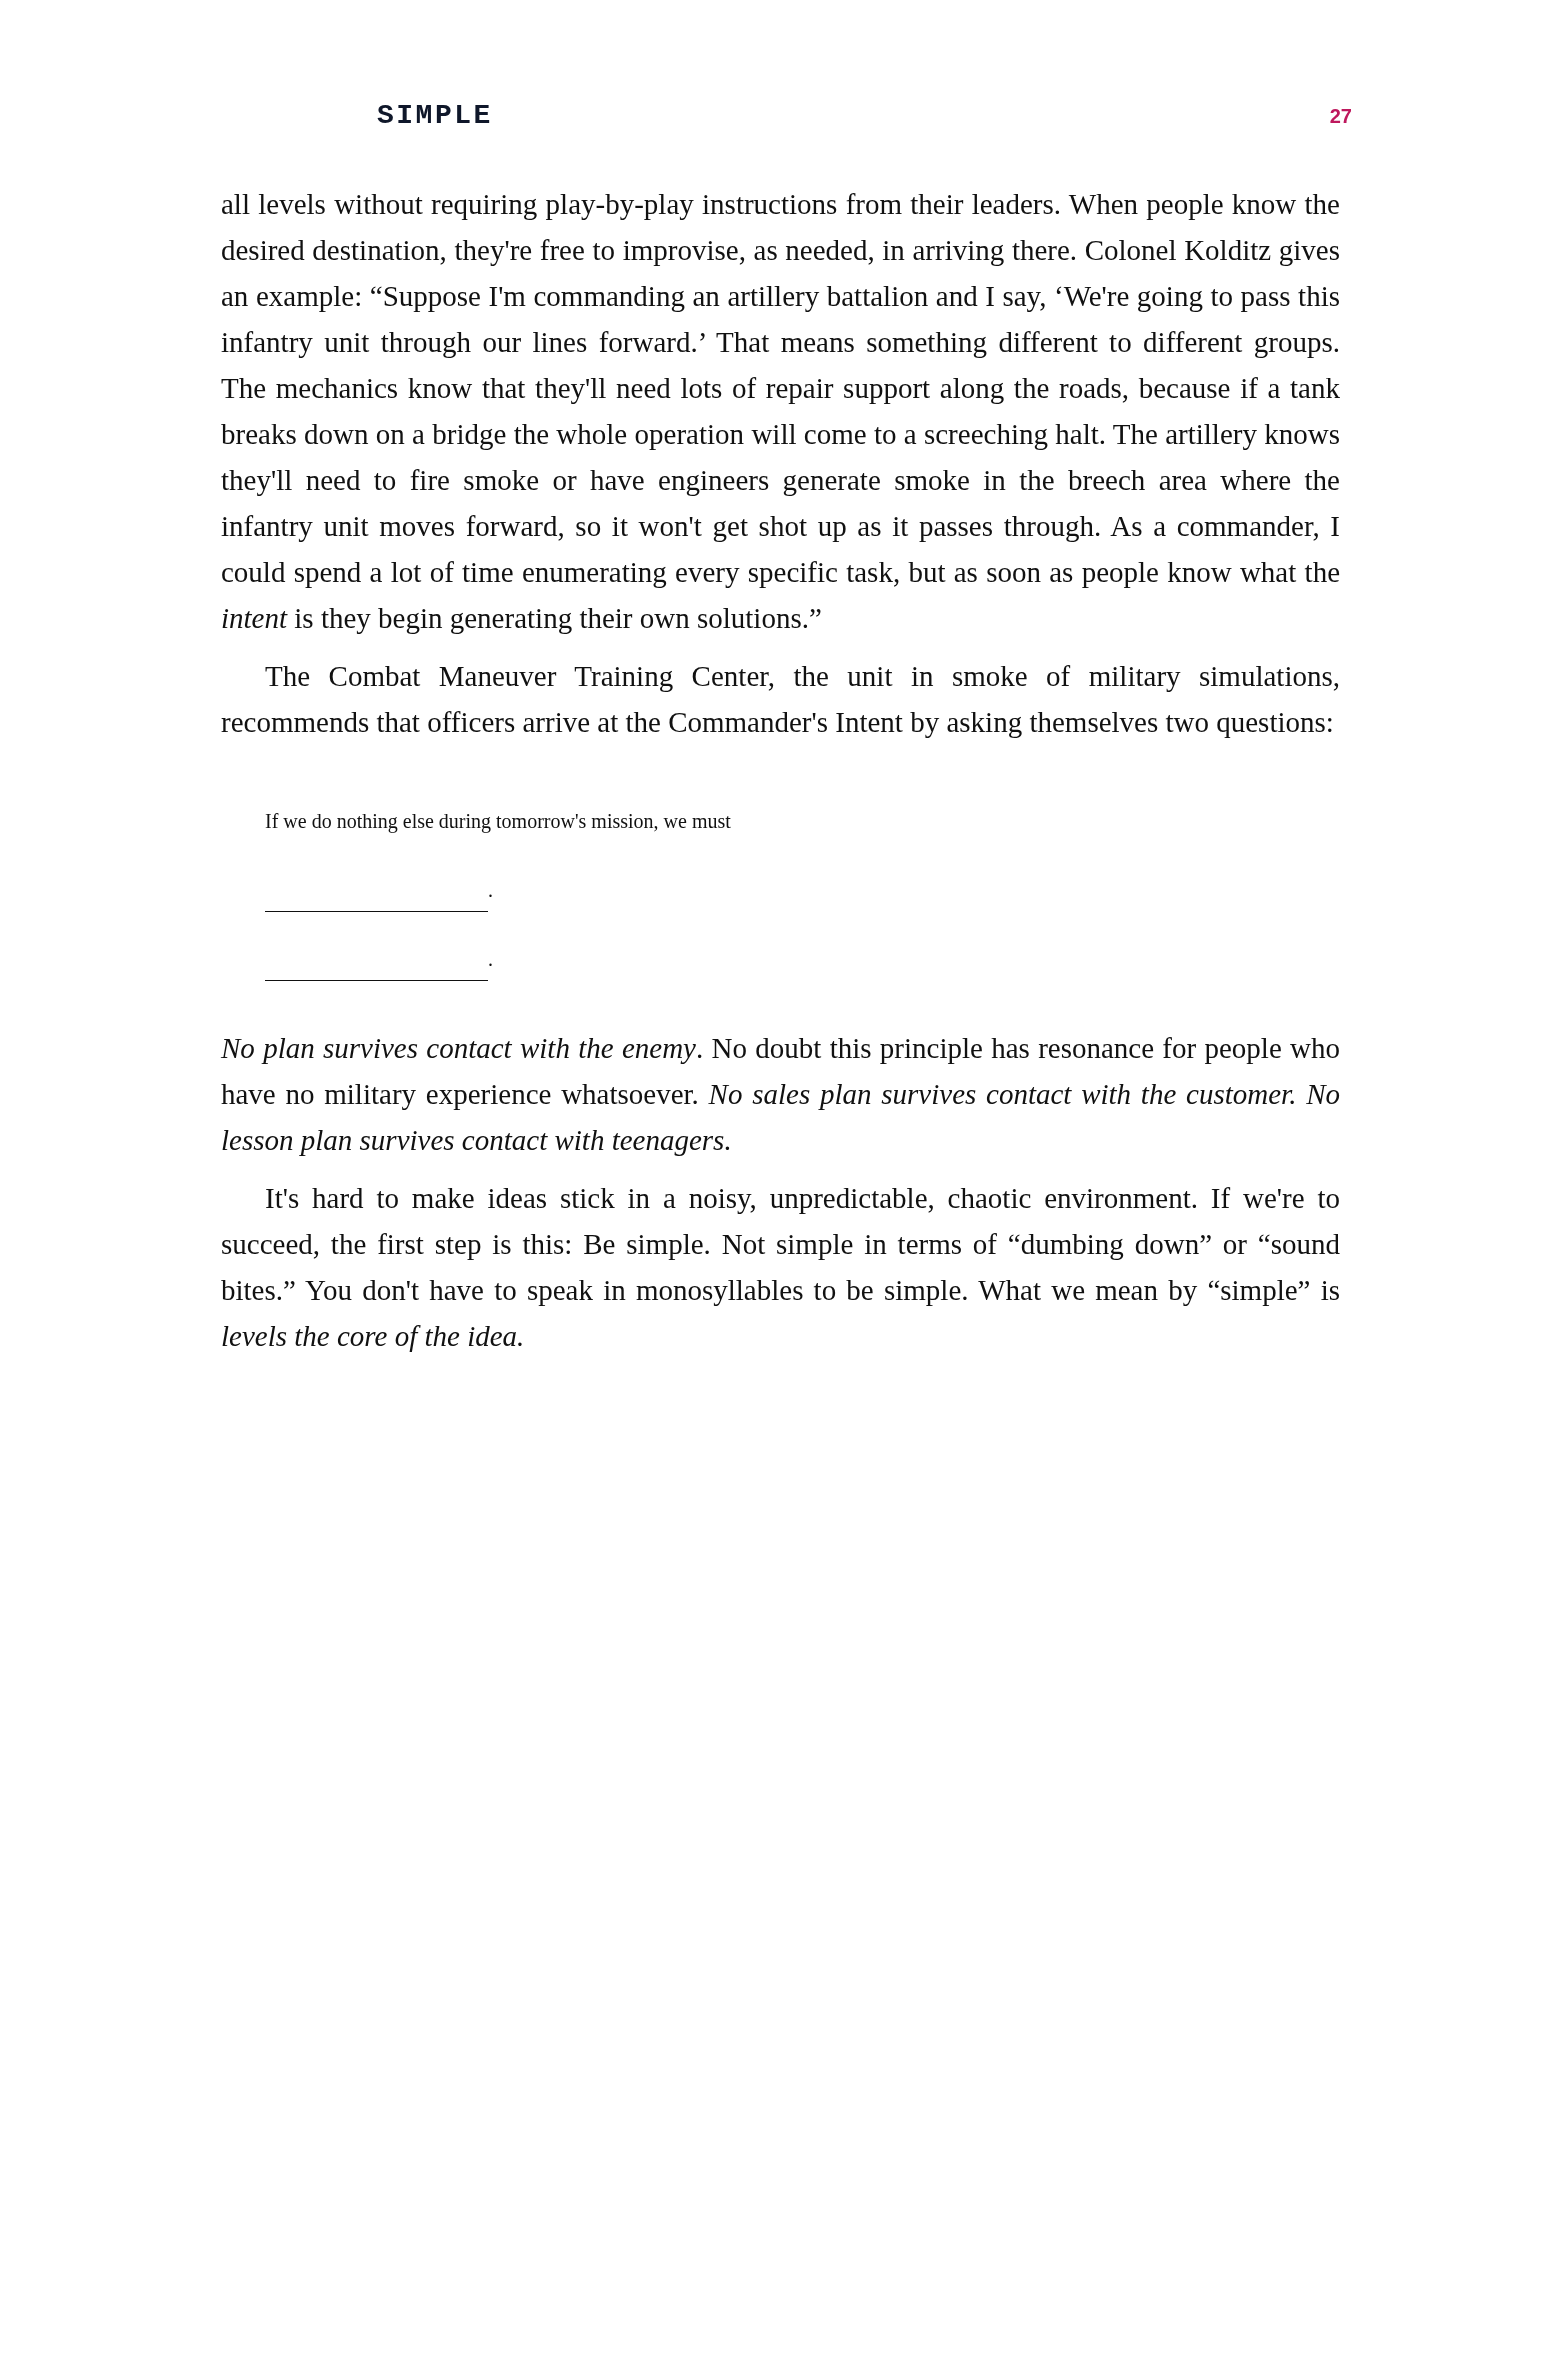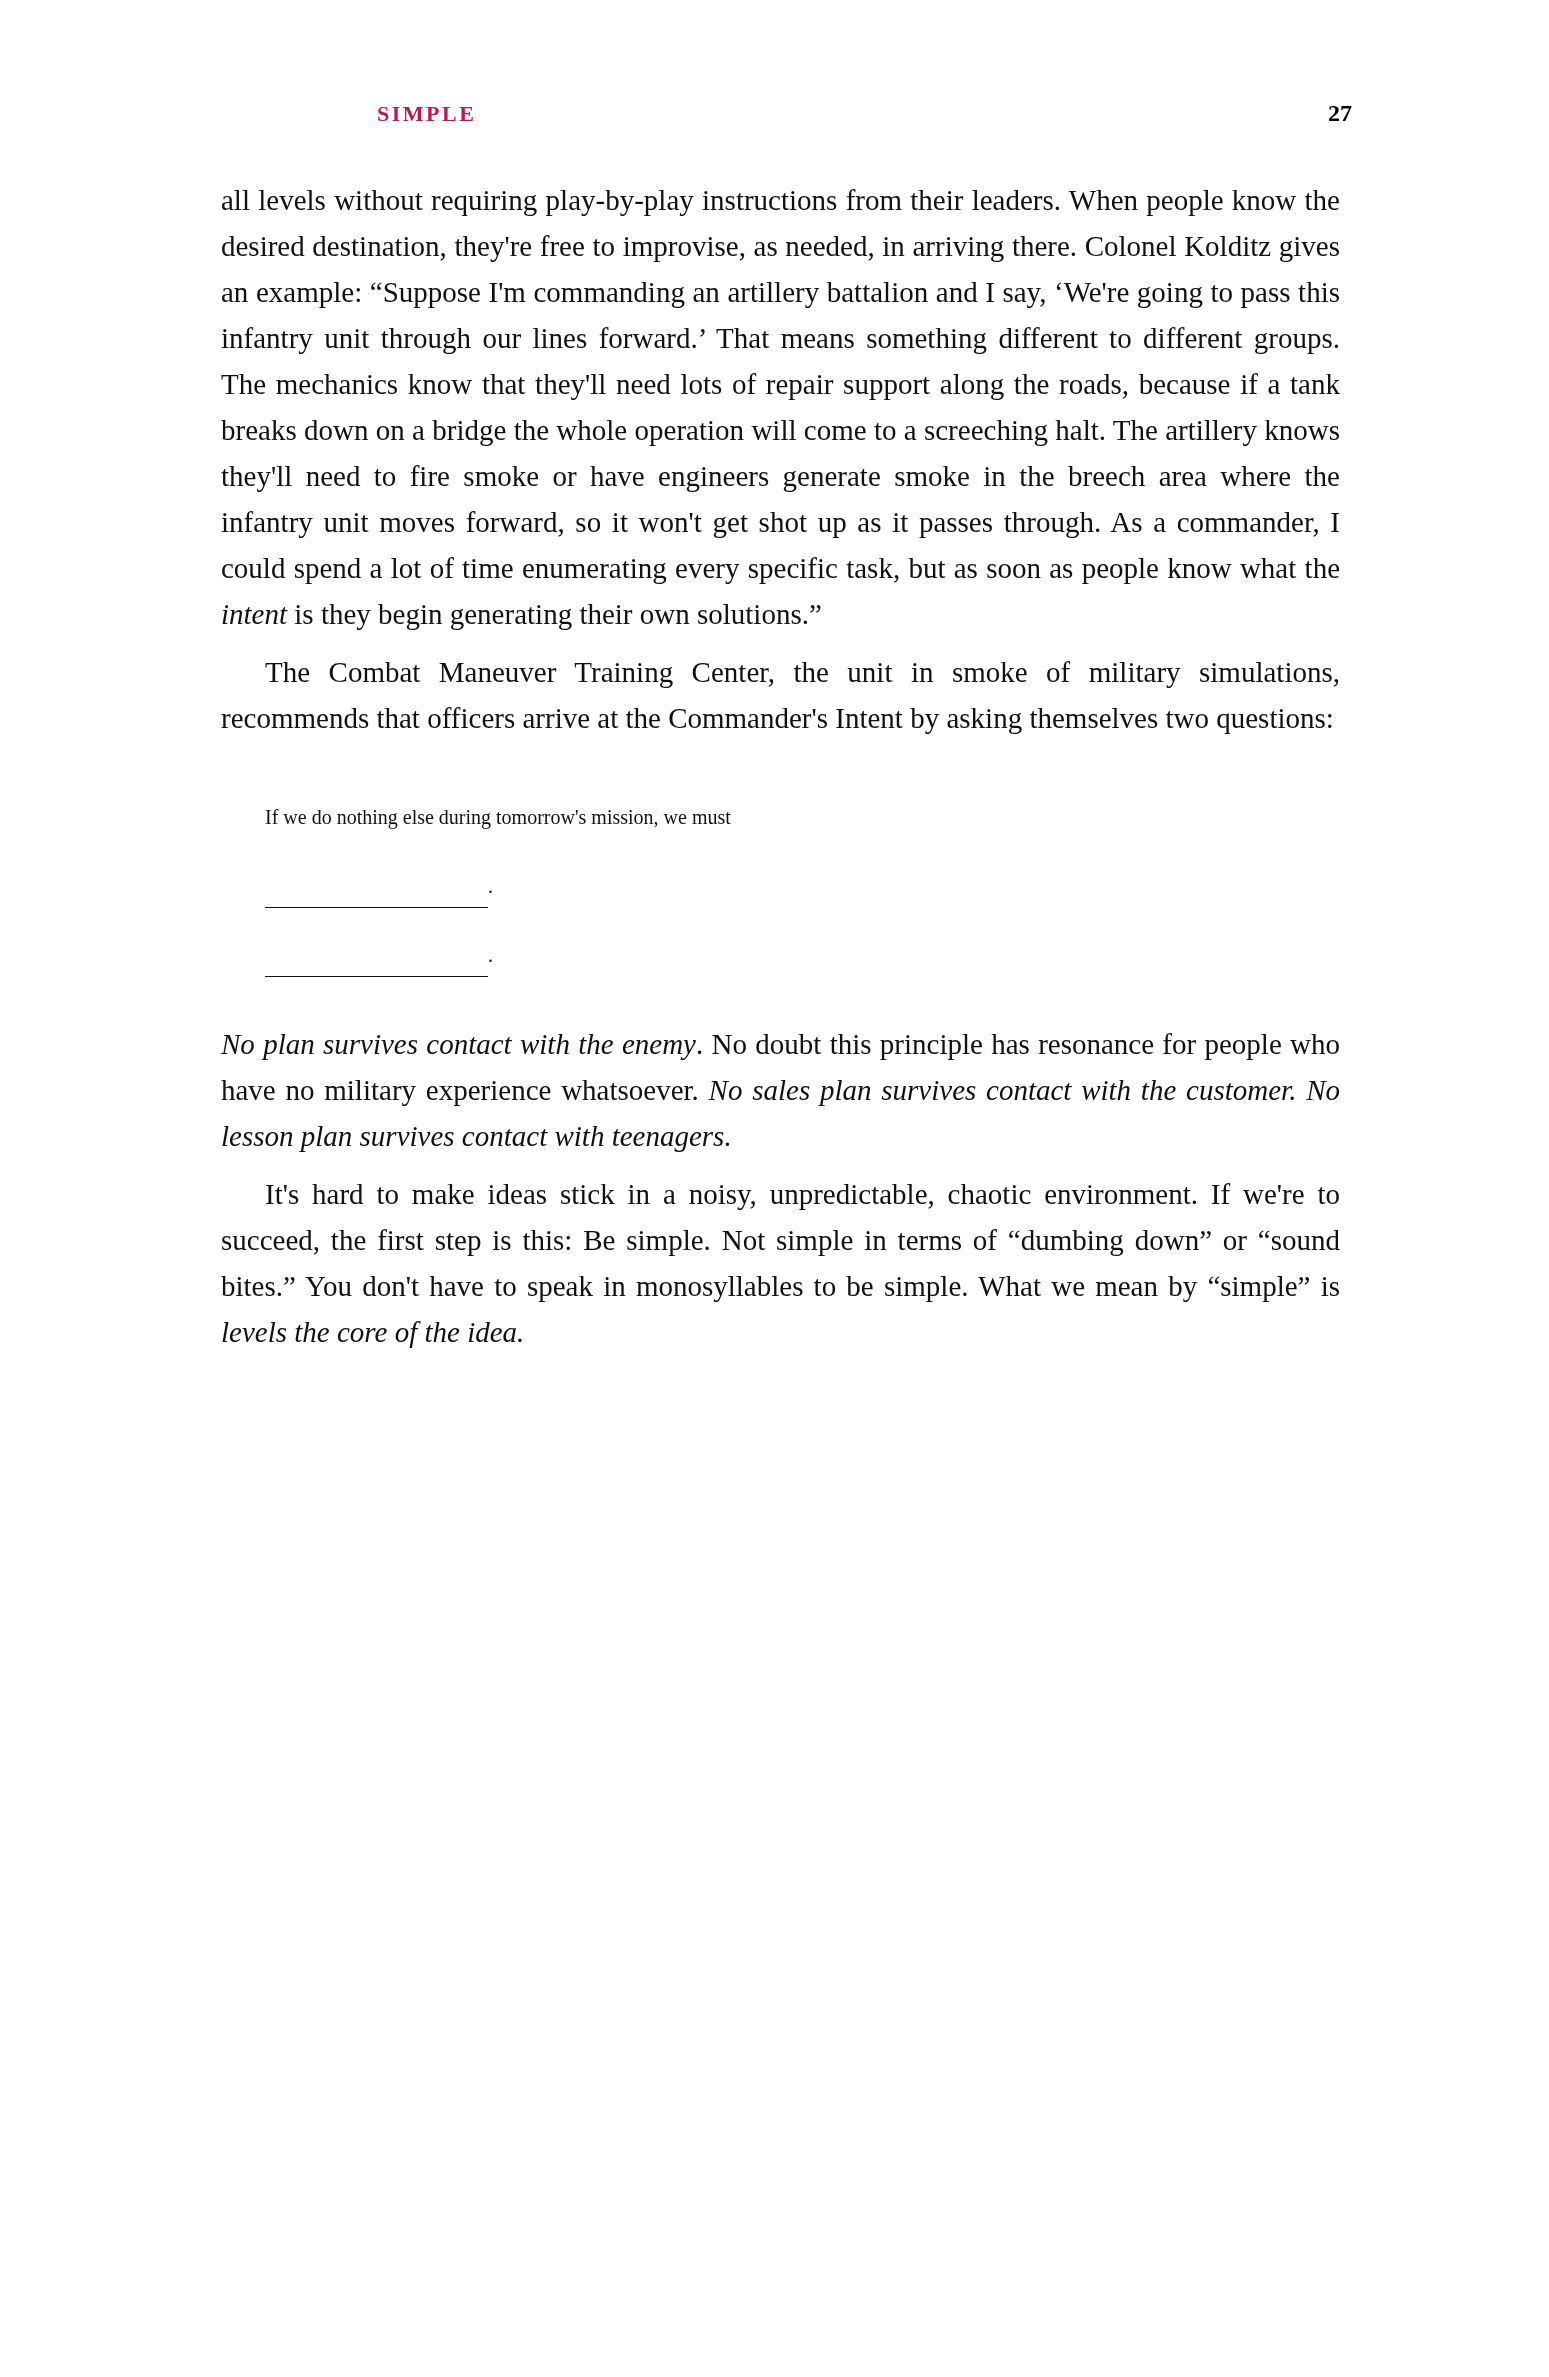--- a/index.html
+++ b/index.html
@@ -29,32 +29,32 @@
     width: 1143px;
   }
   .running-head {
     display: flex;
     justify-content: space-between;
     align-items: baseline;
     width: 100%;
     margin-bottom: 50px;
   }
   .running-head .head-title {
-    font-family: Liberation Serif, serif;
+    font-family: Liberation Mono, monospace;
     font-weight: bold;
-    font-size: 22px;
+    font-size: 28px;
     letter-spacing: 2.5px;
-    color: #be185d;
+    color: #0f172a;
     margin-left: 168px;
   }
   .running-head .page-number {
-    font-family: Liberation Serif, serif;
+    font-family: Liberation Sans, sans-serif;
     font-weight: bold;
-    font-size: 24px;
-    color: #000000;
+    font-size: 20px;
+    color: #be185d;
   }
   .body-text {
     font-family: "Liberation Serif", serif;
     font-size: 29px;
     line-height: 46px;
     text-align: justify;
     color: #111;
     hyphens: manual;
   }
   .body-text p {

